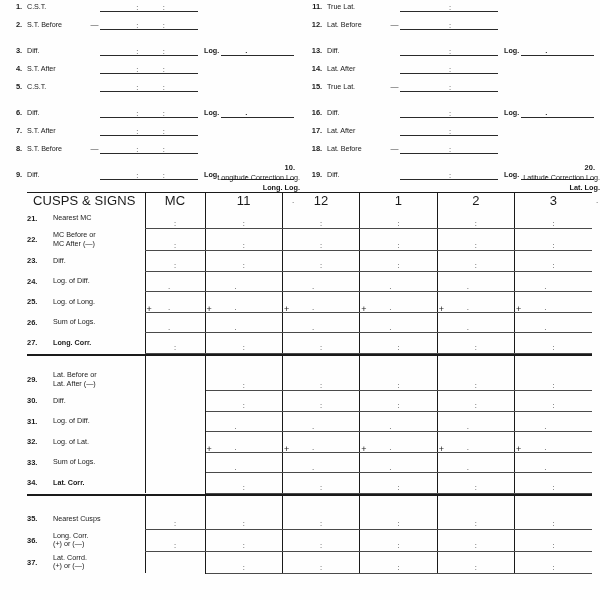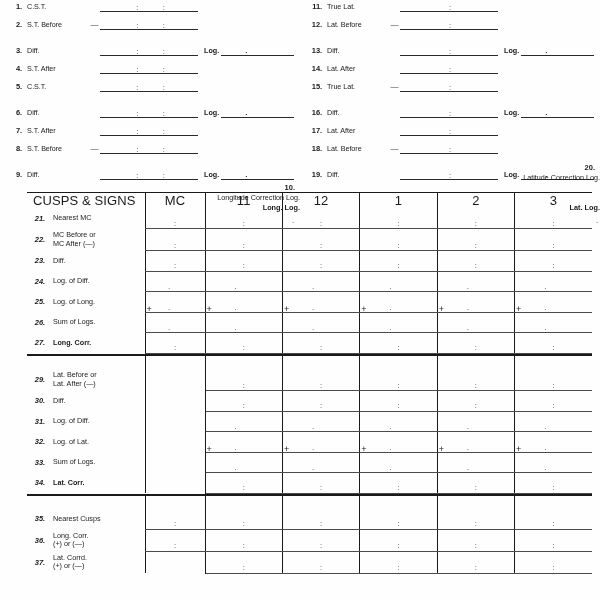--- a/index.html
+++ b/index.html
@@ -170,21 +170,21 @@
     margin-left: 20px;
   }
   .corr-strong {
     font-size: 7.3px;
     font-weight: bold;
     padding-bottom: 1px;
     padding-left: 34px;
     flex: 0 0 auto;
     white-space: nowrap;
   }
-  .corr-strong.rt { padding-left: 42px; margin-top: 20px; }
+  .corr-strong.rt { padding-left: 42px; }
   .corr-line {
     flex: 1 1 auto;
     border-bottom: 1.2px solid #2a2a2a;
     height: 12px;
     position: relative;
     margin-left: 3px;
     margin-right: 8px;
   }
   .corr-line.last { margin-right: 4px; }
   .corr-line .dot {
@@ -238,24 +238,23 @@
   }
   tr.hdr th.h-last { border-right: none; }
 
   .rule-top { border-top: 1.2px solid #1a1a1a; }
 
   tr.drow { height: 20.5px; }
   tr.drow.tall { height: 22px; }
   td.num {
     font-size: 7.5px;
     font-weight: bold;
-    text-align: center;
+    text-align: left;
     padding-right: 5px;
     vertical-align: middle;
-    font-style: italic;
   }
   td.lbl {
     font-size: 7.2px;
     text-align: left;
     padding-left: 4px;
     line-height: 1.18;
     vertical-align: middle;
   }
   td.lbl.b { font-weight: bold; }
 

